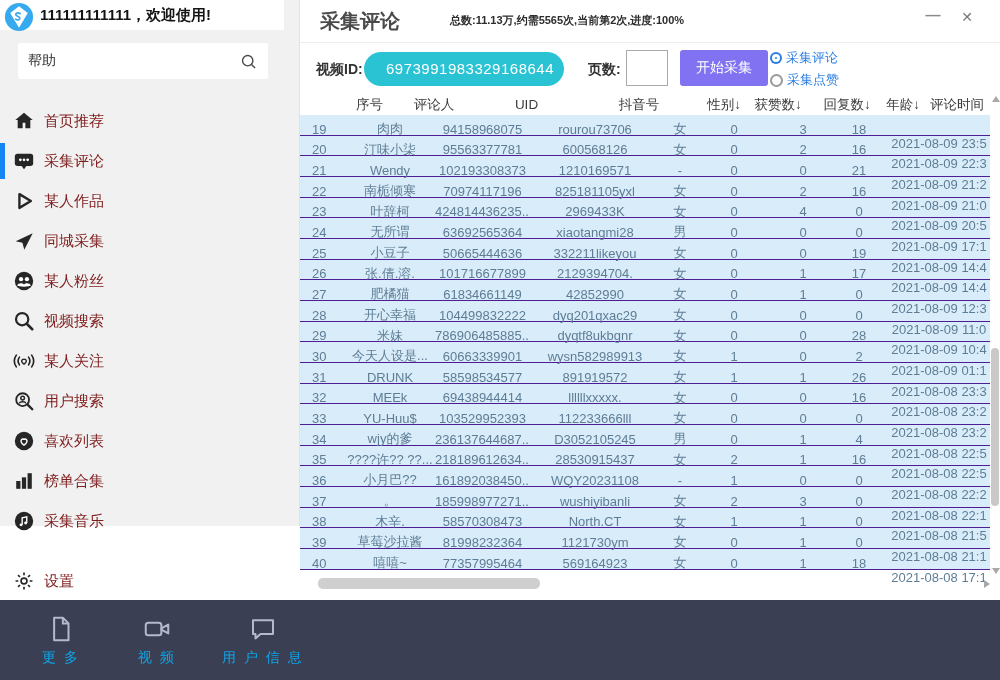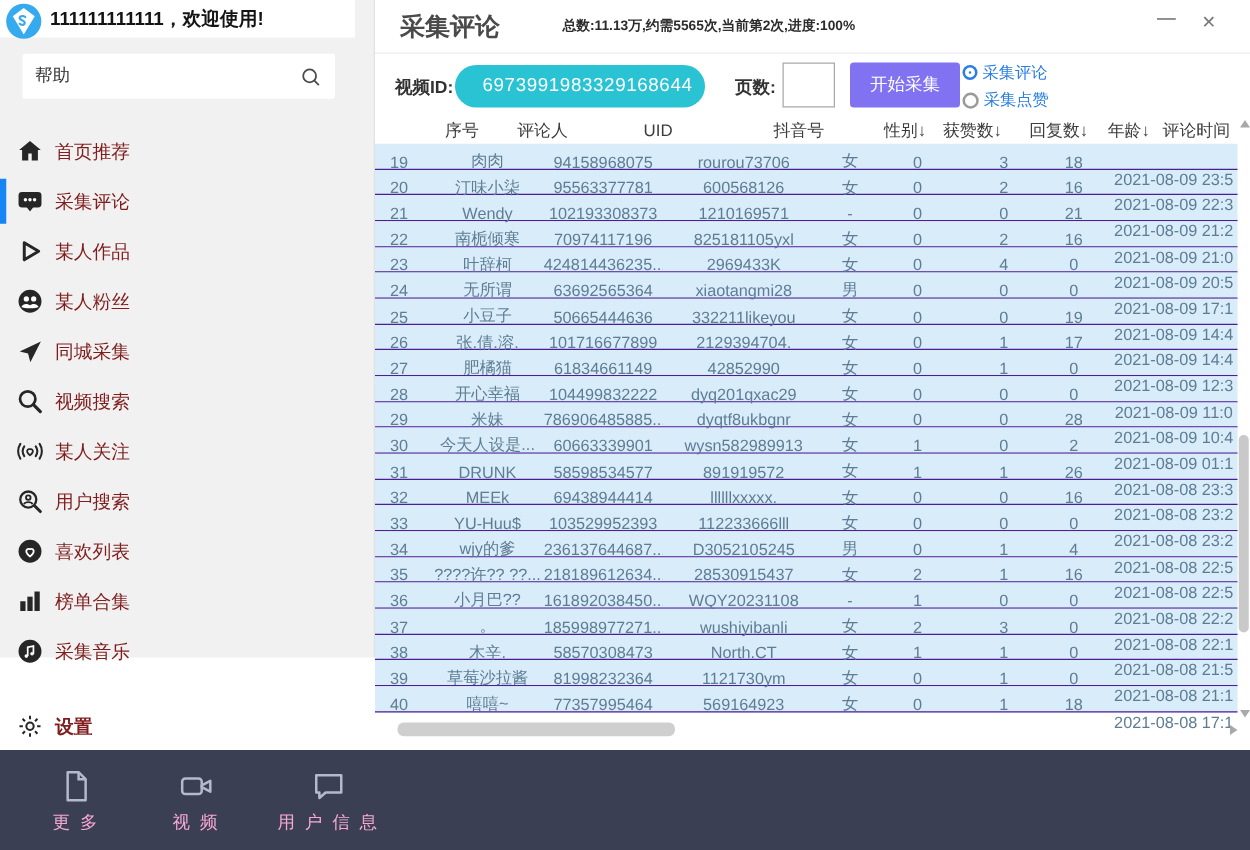--- a/index.html
+++ b/index.html
@@ -9,32 +9,32 @@
 
   
   #sidebar { position:absolute; left:0; top:0; width:300px; height:526px; background:#f1f1f1; border-right:1px solid #e2e2e2; }
   .side-top { position:absolute; left:0; top:0; width:284px; height:30px; background:#fff; }
   .logo { position:absolute; left:4px; top:2px; width:30px; height:30px; }
   .welcome { position:absolute; left:40px; top:6px; font-size:15px; font-weight:bold; color:#141414; white-space:nowrap; }
   .searchbox { position:absolute; left:18px; top:43px; width:250px; height:36px; background:#fff; border-radius:2px; display:flex; align-items:center; padding:0 10px; }
   .search-val { flex:1; font-size:14px; color:#333; }
   .search-ico { display:flex; align-items:center; }
   #side-menu { position:absolute; left:0; top:101px; right:0; }
-  #side-bottom { position:absolute; left:0; top:561px; right:0;font-weight:bold; }
+  #side-bottom { position:absolute; left:0; top:561px; right:0; }
   .side-item { position:relative; height:40px; display:flex; align-items:center; padding-left:12px; cursor:default; }
   .side-item .ico { width:24px; height:24px; display:flex; align-items:center; justify-content:center; margin-right:8px; }
   .side-item .lbl { font-size:15px; color:#7f1d1d; }
   .side-item.active::before { content:""; position:absolute; left:0; top:2px; bottom:2px; width:5px; background:#1585f5; }
 
   
   #footerbar { position:absolute; left:0; top:600px; width:1000px; height:80px; background:#3a3f53; }
   #footer-items { display:flex; padding-left:30px; padding-top:12px; }
   .foot-item { display:flex; flex-direction:column; align-items:center; margin-right:34px; min-width:62px; }
   .foot-item .fico { height:34px; display:flex; align-items:center; }
-  .foot-item .flbl { font-size:14px; color:#f9a8d4; letter-spacing:2px; margin-top:3px; white-space:nowrap; }
+  .foot-item .flbl { font-size:14px; color:#0ea5e9; letter-spacing:2px; margin-top:3px; white-space:nowrap; }
 
   
   #main { position:absolute; left:300px; top:0; width:700px; height:600px; background:#fff; }
   .m-header { position:absolute; left:0; top:0; right:0; height:43px; border-bottom:1px solid #ececec; }
   .m-title { position:absolute; left:20px; top:8px; font-size:20px; font-weight:bold; color:#4a4a4a; }
   .m-stats { position:absolute; left:150px; top:13px; font-size:11px; font-weight:bold; color:#2c2c2c; }
   .win-min { position:absolute; left:622px; top:6px; width:22px; height:26px; text-align:center; font-size:15px; color:#8a8a8a; font-weight:bold; }
   .win-close { position:absolute; left:656px; top:9px; width:22px; height:26px; text-align:center; font-size:14px; color:#777; }
 
   .m-form { position:absolute; left:0; top:47px; right:0; height:47px; }
@@ -121,35 +121,35 @@
           <span class="ico">
             <svg viewBox="0 0 24 24" width="22" height="22">
               <path d="M7 4.5L19.5 12 7 19.5z" fill="none" stroke="#262626" stroke-width="2.6" stroke-linejoin="round"></path>
             </svg>
           </span>
           <span class="lbl">某人作品</span>
         </div>
         <div class="side-item">
           <span class="ico">
             <svg viewBox="0 0 24 24" width="22" height="22">
+              <path d="M21.5 3.5L3 12.2l7.3 1.8 2 7.5z" fill="#262626"></path>
+            </svg>
+          </span>
+          <span class="lbl">同城采集</span>
+        </div>
+        <div class="side-item">
+          <span class="ico">
+            <svg viewBox="0 0 24 24" width="22" height="22">
               <circle cx="12" cy="12" r="10" fill="#262626"></circle>
               <circle cx="8.8" cy="10" r="2.3" fill="#fff"></circle>
               <circle cx="15.2" cy="10" r="2.3" fill="#fff"></circle>
               <path d="M4.5 17c1.2-3.2 5.7-3.2 7.5-1.3 1.8-1.9 6.3-1.9 7.5 1.3-2 1.6-13 1.6-15 0z" fill="#fff"></path>
             </svg>
           </span>
           <span class="lbl">某人粉丝</span>
-        </div>
-        <div class="side-item">
-          <span class="ico">
-            <svg viewBox="0 0 24 24" width="22" height="22">
-              <path d="M21.5 3.5L3 12.2l7.3 1.8 2 7.5z" fill="#262626"></path>
-            </svg>
-          </span>
-          <span class="lbl">同城采集</span>
         </div>
         <div class="side-item">
           <span class="ico">
             <svg viewBox="0 0 24 24" width="22" height="22">
               <circle cx="10" cy="10" r="6.7" fill="none" stroke="#262626" stroke-width="2.4"></circle>
               <path d="M15 15l6 6" stroke="#262626" stroke-width="2.8" stroke-linecap="round"></path>
             </svg>
           </span>
           <span class="lbl">视频搜索</span>
         </div>

